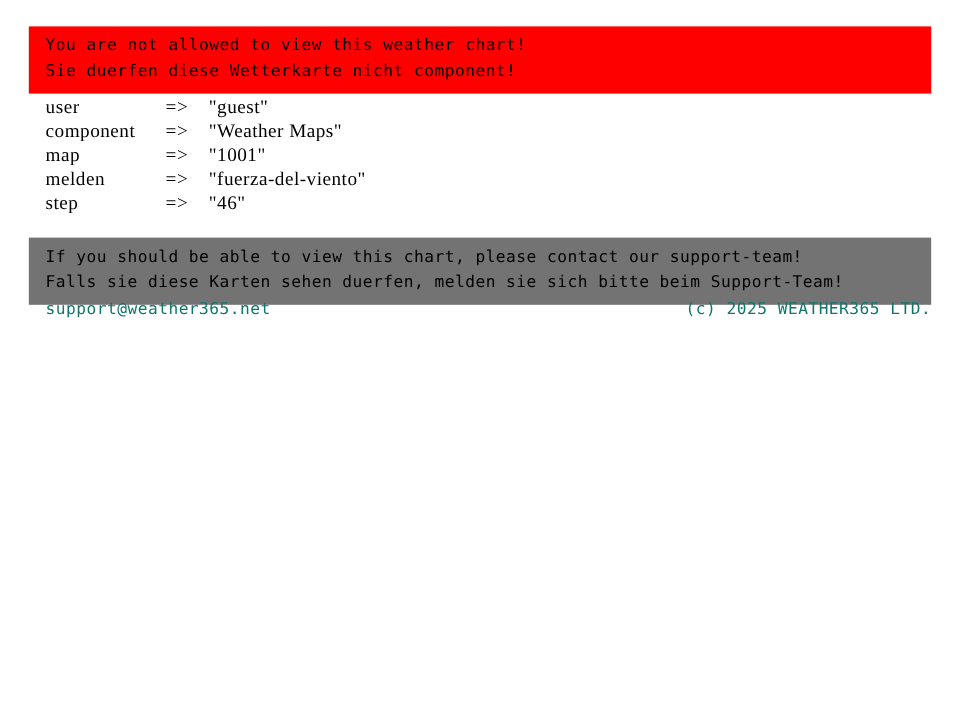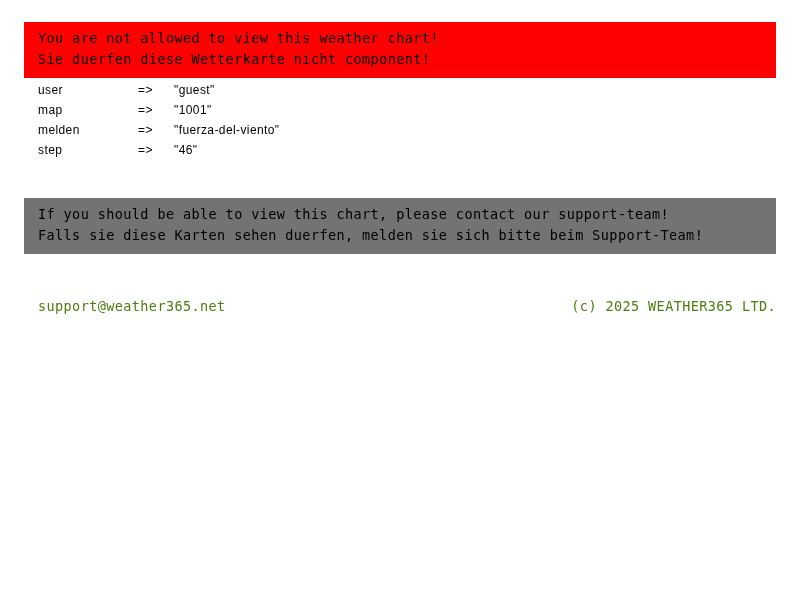--- a/index.html
+++ b/index.html
@@ -43,22 +43,22 @@
     white-space: pre;
     color: #000000;
   }
   .kv-table {
     position: absolute;
     left: 38px;
     top: 80px;
     border-collapse: collapse;
   }
   .kv-table td {
-    font-family: Liberation Sans, sans-serif;
-    font-size: 12px;
+    font-family: Liberation Serif, serif;
+    font-size: 16px;
     letter-spacing: 0.4px;
     line-height: 20px;
     padding: 0;
     white-space: pre;
     vertical-align: top;
   }
   .kv-key { width: 100px; }
   .kv-arrow { width: 36px; }
   .kv-val { }
   .footer {
@@ -68,41 +68,45 @@
     width: 738px;
     display: flex;
     justify-content: space-between;
     align-items: baseline;
   }
   .footer-text {
     font-family: "DejaVu Sans Mono", monospace;
     font-size: 13.5px;
     letter-spacing: 0.4px;
     white-space: pre;
-    color: #4d7c0f;
+    color: #0f766e;
     text-decoration: none;
-    margin-top: 48px;
   }
 </style>
 </head>
 <body>
 
 <div class="page">
 
   <div class="banner banner-error">
     <div class="banner-line">You are not allowed to view this weather chart!</div>
     <div class="banner-line">Sie duerfen diese Wetterkarte nicht component!</div>
   </div>
 
   <table class="kv-table">
     <tbody>
         <tr>
       <td class="kv-key">user</td>
       <td class="kv-arrow">=&gt;</td>
       <td class="kv-val">"guest"</td>
+    </tr>
+    <tr>
+      <td class="kv-key">component</td>
+      <td class="kv-arrow">=&gt;</td>
+      <td class="kv-val">"Weather Maps"</td>
     </tr>
     <tr>
       <td class="kv-key">map</td>
       <td class="kv-arrow">=&gt;</td>
       <td class="kv-val">"1001"</td>
     </tr>
     <tr>
       <td class="kv-key">melden</td>
       <td class="kv-arrow">=&gt;</td>
       <td class="kv-val">"fuerza-del-viento"</td>

